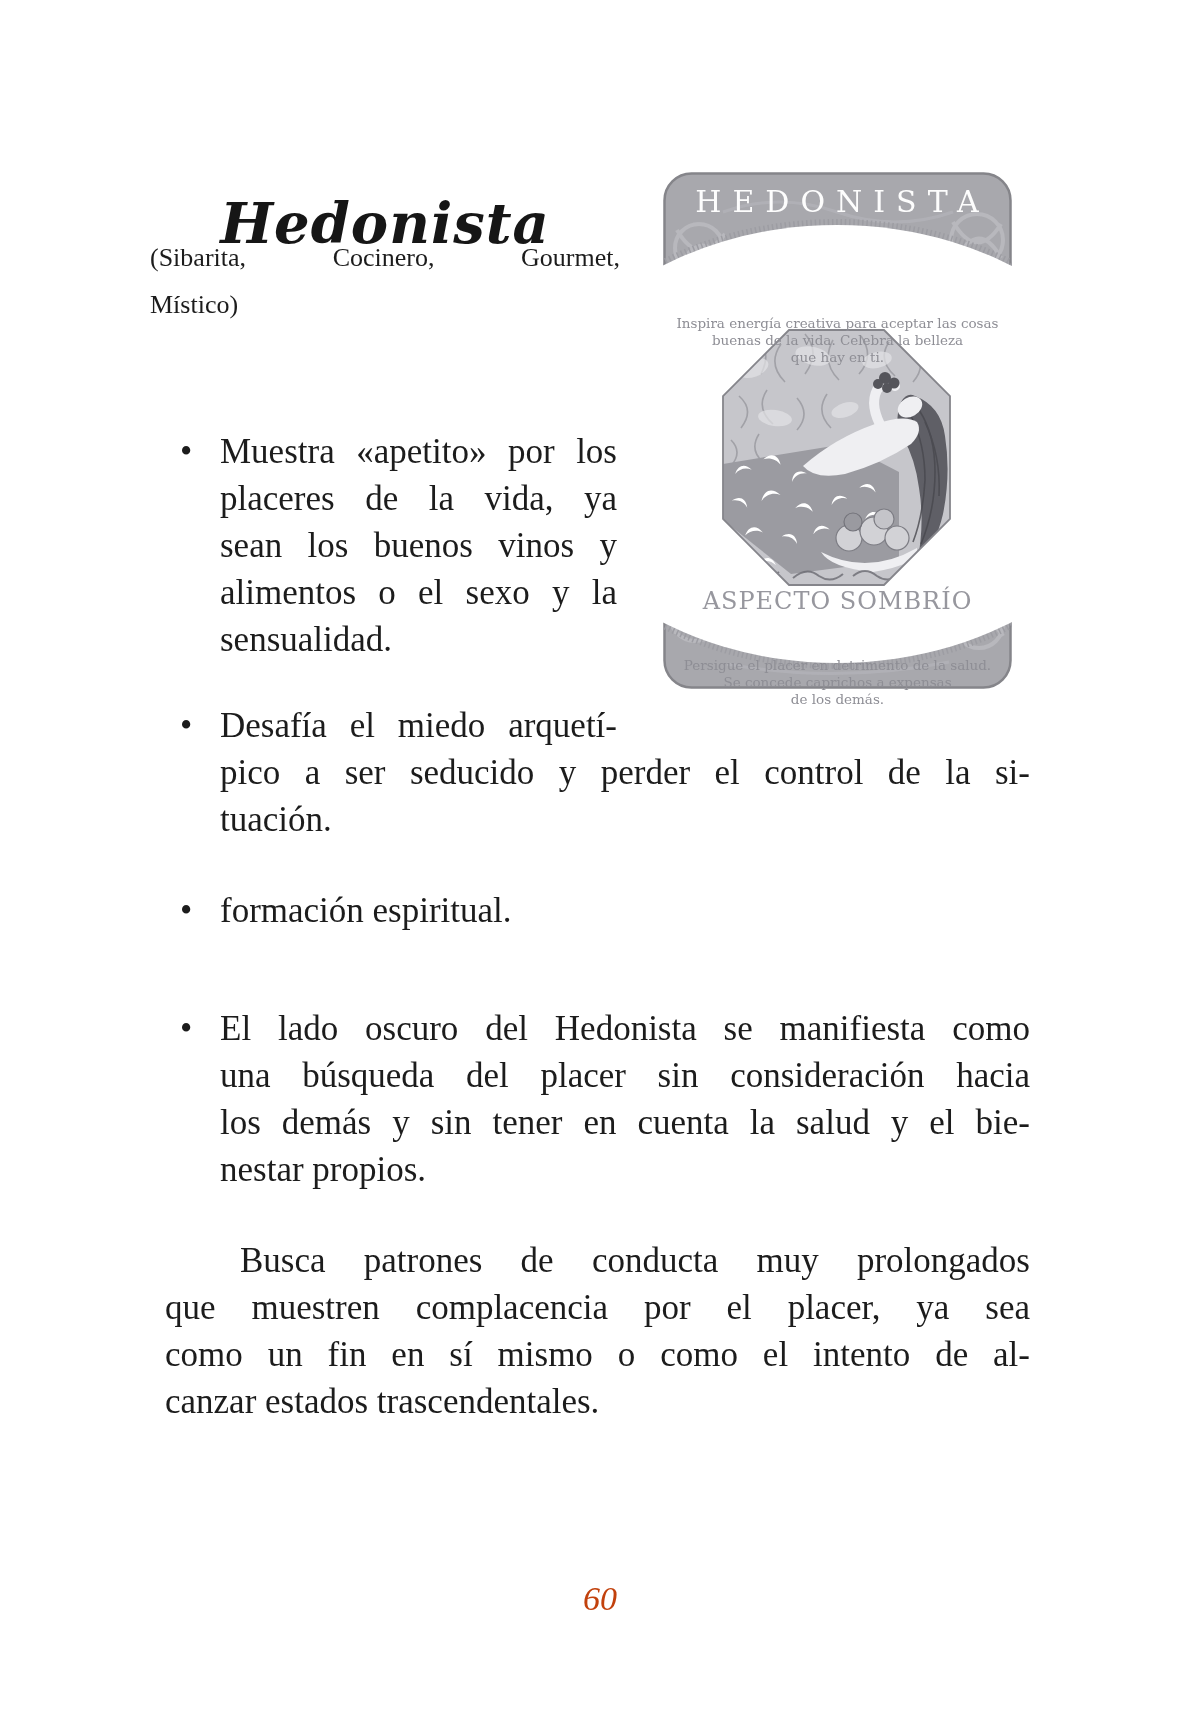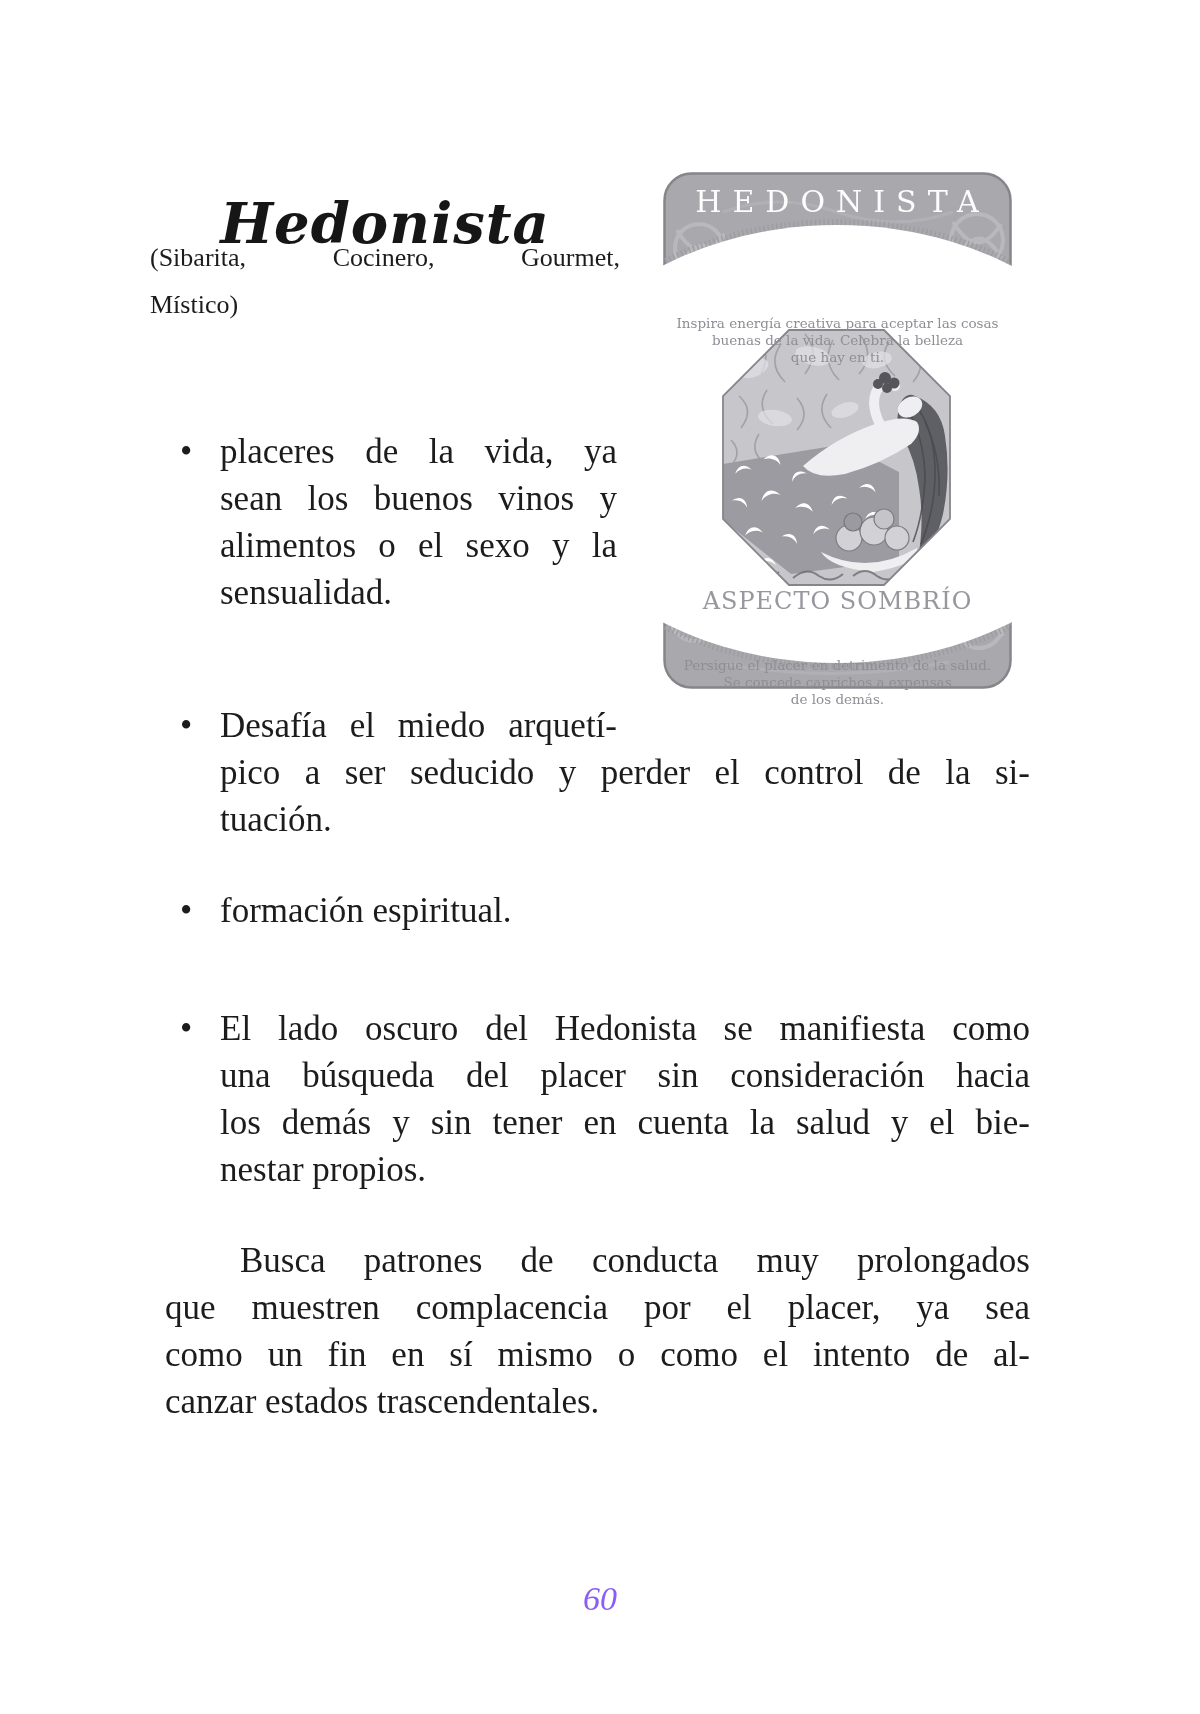--- a/index.html
+++ b/index.html
@@ -38,21 +38,21 @@
   .bullet-2 { top:702px; }
   .bullet-2 .btext .tline:first-child { width:397px; }
   .bullet-3 { top:887px; }
   .bullet-4 { top:1005px; }
 
   .closing-para { left:165px; top:1237px; width:865px; font-size:35px; line-height:47px; }
   .closing-para .tline:first-child { text-indent:75px; }
 
   .page-number {
     left:0; top:1580px; width:1200px; text-align:center;
-    font-style:italic; font-size:34px; color:#8b5cf6;
+    font-style:italic; font-size:34px; color:#c2410c;
   }
   .page-number .num { display:inline-block; }
 
   
   .card { left:663px; top:172px; width:349px; height:517px; }
   .card svg { position:absolute; left:0; top:0; }
   .card-title {
     position:absolute; left:0; top:11px; width:100%;
     text-align:center; padding-left:10px; box-sizing:border-box;
     font-family:"DejaVu Serif", serif;
@@ -196,20 +196,21 @@
   <div class="aspect-text text-dark">
       <div class="tline">Persigue el placer en detrimento de la salud.</div>
       <div class="tline">Se concede caprichos a expensas</div>
       <div class="tline">de los demás.</div>
     </div>
 </div>
 
 <div class="abs bullet bullet-1">
   <span class="marker">•</span>
   <div class="btext">
+      <div class="tline">Muestra «apetito» por los</div>
       <div class="tline">placeres de la vida, ya</div>
       <div class="tline">sean los buenos vinos y</div>
       <div class="tline">alimentos o el sexo y la</div>
       <div class="tline">sensualidad.</div>
     </div>
 </div>
 
 <div class="abs bullet bullet-2">
   <span class="marker">•</span>
   <div class="btext">

